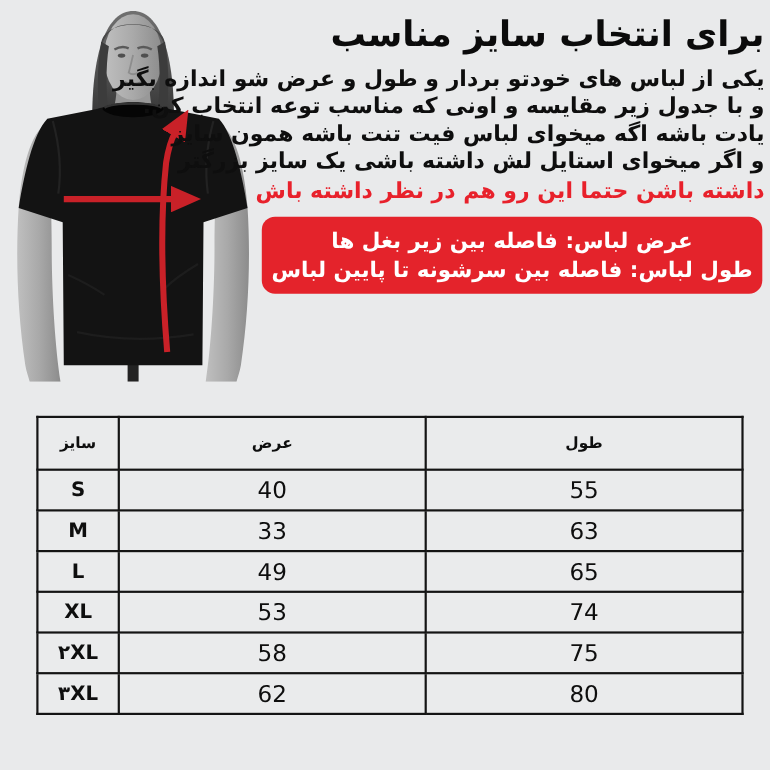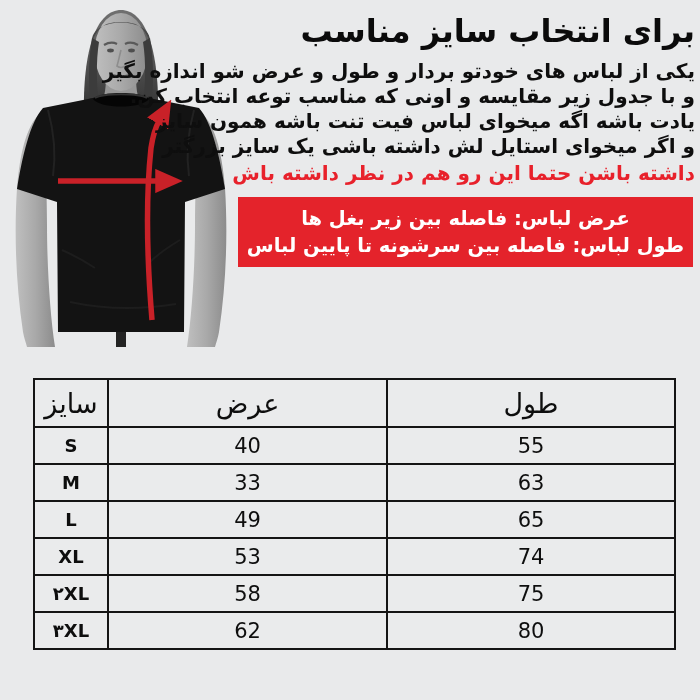--- a/index.html
+++ b/index.html
@@ -9,33 +9,33 @@
   }
   
   .figure { position:absolute; left:0; top:0; width:235px; height:347px; }
   
   .content { position:absolute; top:12px; right:5px; width:465px; direction:rtl; text-align:right; }
   .title { margin:0 0 9px 0; font-size:32px; font-weight:bold; white-space:nowrap; color:#0b0b0b; }
   .intro .line, .note .line { font-size:20px; font-weight:bold; line-height:25px; white-space:nowrap; }
   .note { margin-top:2px; color:#e8212b; }
   .legend {
     margin:11px 2px 0 8px; padding:8px 6px; background:#e4232b;
-    color:#ffffff; text-align:center;
+    color:#ffffff; text-align:center;border-radius:12px;
   }
   .legend .legend-line { font-size:19.5px; font-weight:bold; line-height:27px; white-space:nowrap; }
   
   .size-table {
     position:absolute; left:33px; top:378px; width:635px;
     border-collapse:collapse; direction:ltr; table-layout:fixed;
   }
   .size-table th, .size-table td {
     border:2.6px solid #141414; text-align:center; vertical-align:middle; padding:0;
     background:#eaebec;
   }
-  .size-table th { height:46px; font-size:27px; font-weight:normal; }
+  .size-table th { height:46px; font-size:14px; font-weight:bold; }
   .size-table td { height:35px; }
   .size-table td.size-cell { font-size:18px; font-weight:bold; }
   .size-table td.num-cell  { font-size:21px; font-weight:normal; }
   .col-size   { width:72px;  }
   .col-width  { width:277px; }
   .col-length { width:286px; }
 </style>
 </head>
 <body>
 

